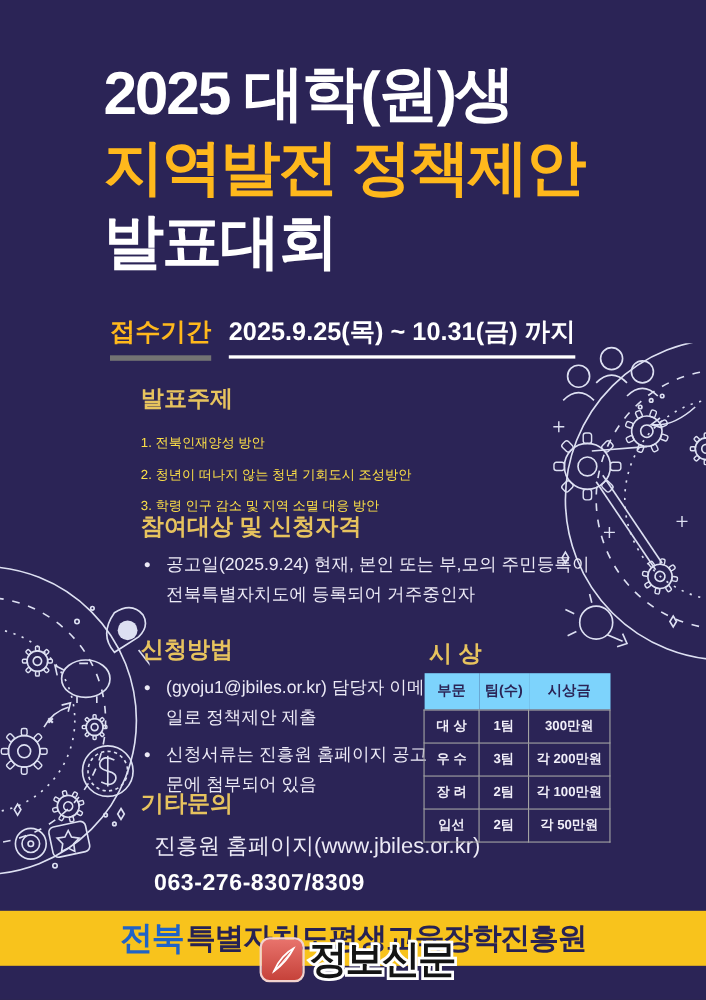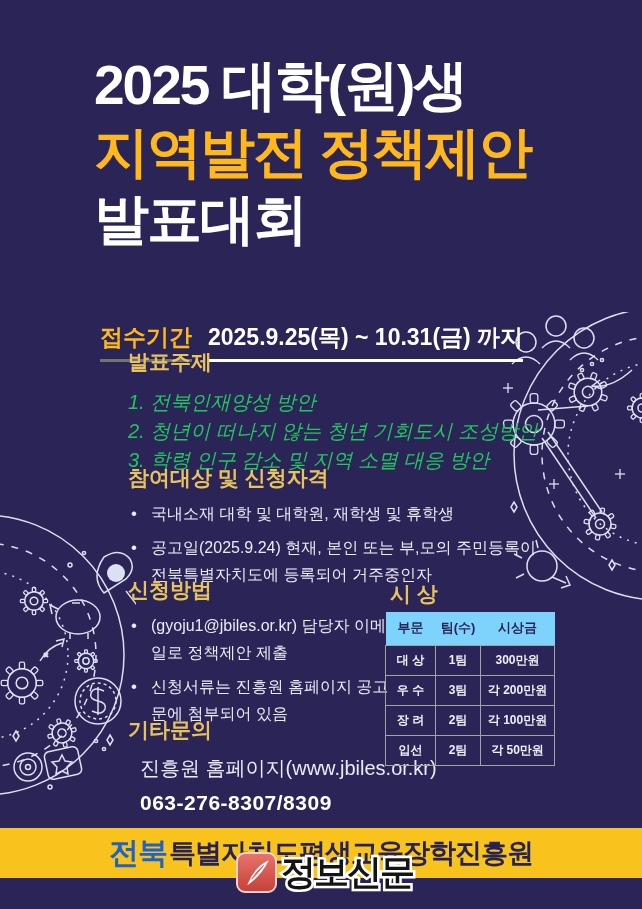--- a/index.html
+++ b/index.html
@@ -21,38 +21,38 @@
   .title-line {
     font-size:55px; font-weight:800; color:#ffffff;
     line-height:67px; letter-spacing:-2px; white-space:nowrap;
   }
   .title-line.accent { color:#ffb81c; }
 
   
   .period { position:absolute; left:100px; top:286px; display:flex; gap:16px; align-items:baseline; }
   .period-label {
     color:#ffb81c; font-weight:800; font-size:23px;
-    border-bottom:3px solid #737373; padding-bottom:6px; white-space:nowrap;margin-top:36px;
+    border-bottom:5px solid #737373; padding-bottom:6px; white-space:nowrap;
   }
   .period-value {
     color:#ffffff; font-weight:700; font-size:23px;
     border-bottom:3px solid #ffffff; padding-bottom:6px; white-space:nowrap;
   }
 
   
   .section { position:absolute; }
   .section-heading { color:#e7c35e; font-weight:800; font-size:21px; letter-spacing:0px; white-space:nowrap; }
   .sec-topics      { left:128px; top:348px; }
   .sec-eligibility { left:128px; top:464px; width:408px; }
   .sec-apply       { left:128px; top:576px; width:268px; }
   .sec-contact     { left:128px; top:716px; }
   .sec-awards      { left:390px; top:580px; }
 
   .topic-list { margin-top:12px; }
-  .topic-item { font-size:20px; color:#22c55e; line-height:29px; white-space:nowrap;font-style:italic; }
+  .topic-item { font-size:12px; color:#fde047; line-height:29px; white-space:nowrap; }
 
   .bullet-list { margin-top:8px; }
   .bullet-item {
     position:relative; padding-left:23px; font-size:16px; color:#eceaf6;
     line-height:27px; margin-top:7px;
   }
   .bullet-item::before {
     content:"\2022"; position:absolute; left:3px; top:0;
     font-size:17px; color:#eceaf6;
   }
@@ -248,21 +248,20 @@
     <div class="topic-list">
       <div class="topic-item">1. 전북인재양성 방안</div>
       <div class="topic-item">2. 청년이 떠나지 않는 청년 기회도시 조성방안</div>
       <div class="topic-item">3. 학령 인구 감소 및 지역 소멸 대응 방안</div>
     </div>
   </div>
 
   <div class="section sec-eligibility">
     <div class="section-heading">참여대상 및 신청자격</div>
     <div class="bullet-list">
-      <div class="bullet-item">국내소재 대학 및 대학원, 재학생 및 휴학생</div>
       <div class="bullet-item">공고일(2025.9.24) 현재, 본인 또는 부,모의 주민등록이 전북특별자치도에 등록되어 거주중인자</div>
     </div>
   </div>
 
   <div class="section sec-apply">
     <div class="section-heading">신청방법</div>
     <div class="bullet-list">
       <div class="bullet-item">(gyoju1@jbiles.or.kr) 담당자 이메일로 정책제안 제출</div>
       <div class="bullet-item">신청서류는 진흥원 홈페이지 공고문에 첨부되어 있음</div>
     </div>

